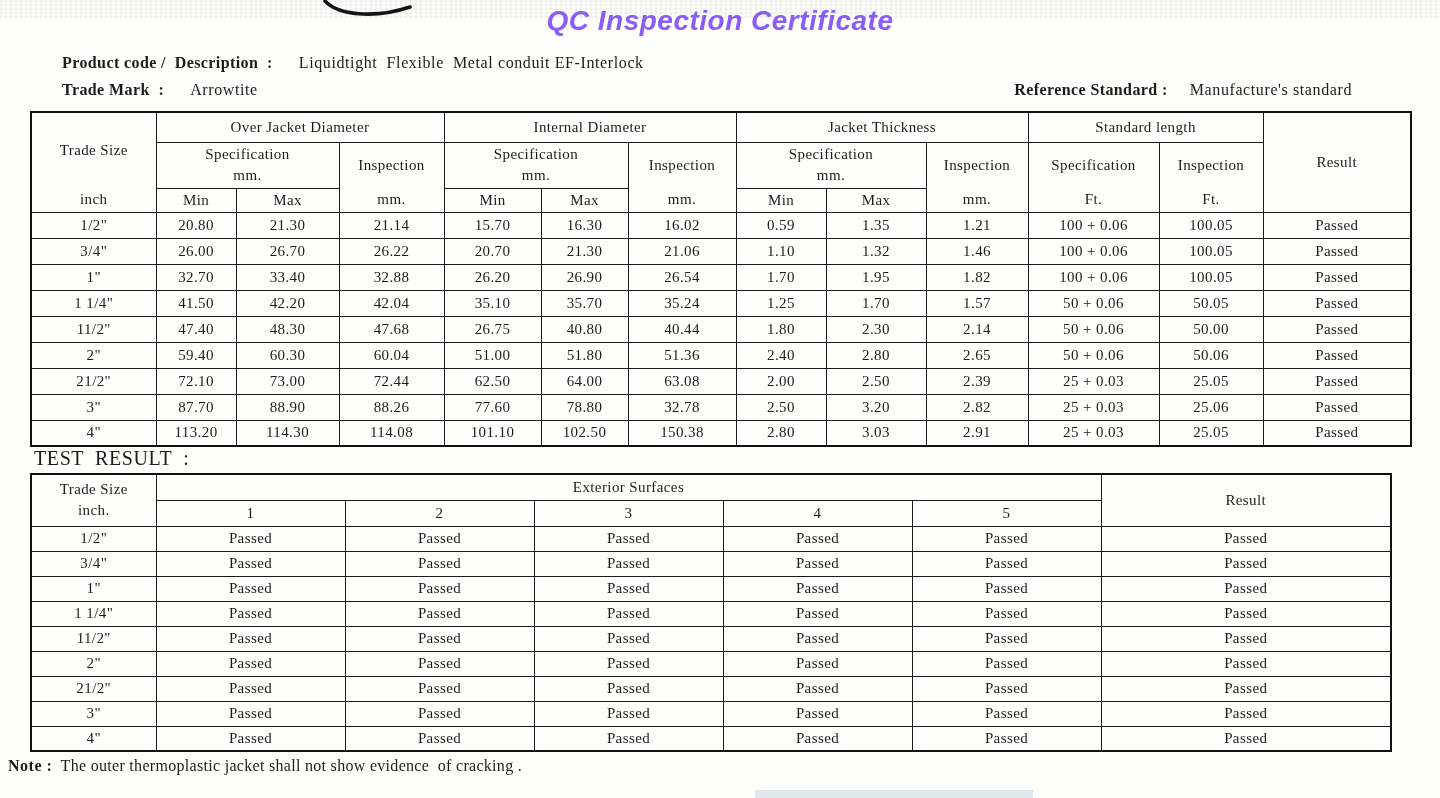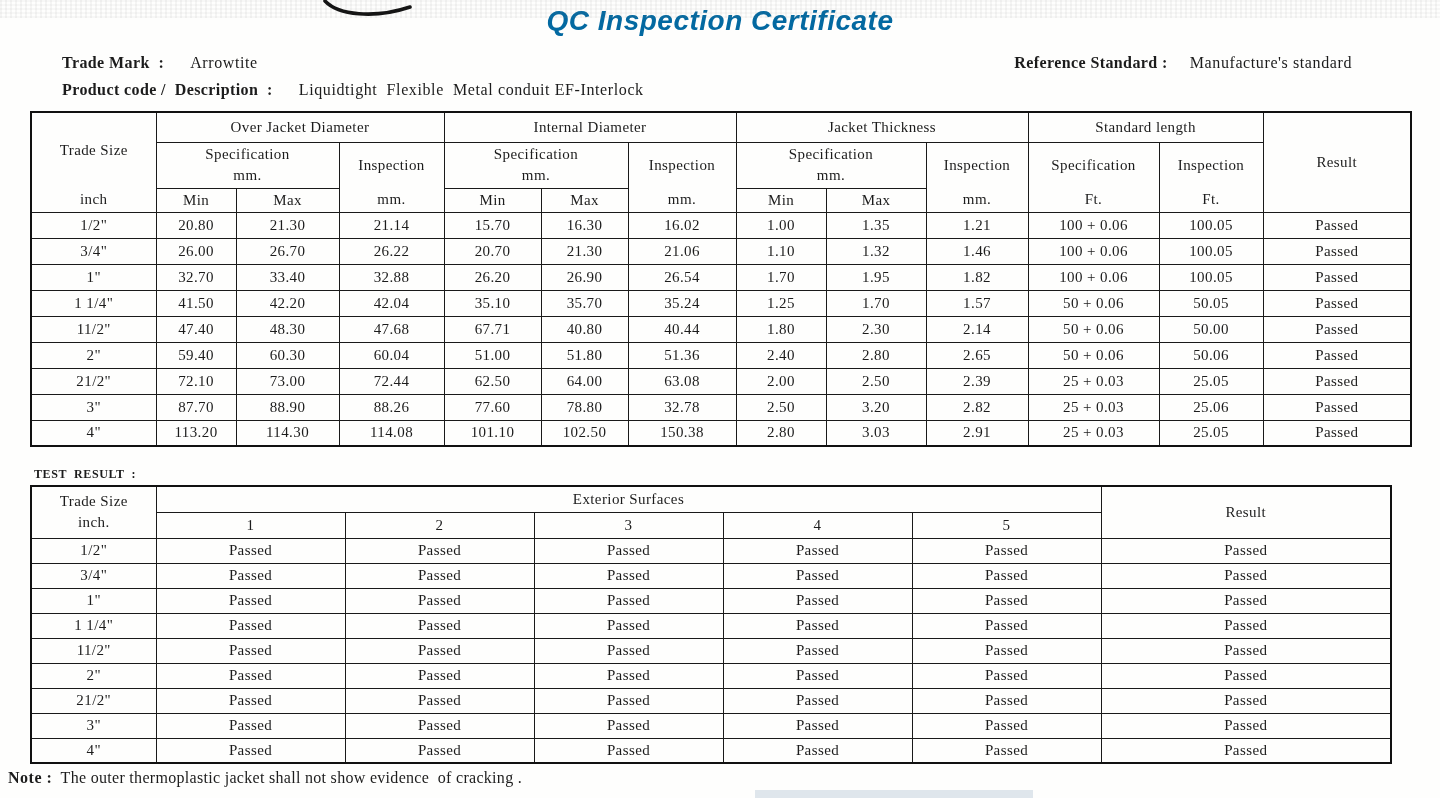--- a/index.html
+++ b/index.html
@@ -9,21 +9,21 @@
 
   
   .scan-strip { position:absolute; top:0; left:0; width:1440px; height:18px;
     background:
       repeating-linear-gradient(90deg, rgba(120,120,120,0.07) 0 2px, rgba(0,0,0,0) 2px 5px),
       repeating-linear-gradient(0deg, rgba(120,120,120,0.05) 0 2px, rgba(0,0,0,0) 2px 4px); }
   .scan-curve { position:absolute; top:0; left:322px; width:92px; height:20px; }
   .scan-blue-bar { position:absolute; top:790px; left:755px; width:278px; height:8px; background:#dfe6ec; }
 
   .title { text-align:center; padding-top:5px; font-family:"Liberation Sans", sans-serif;
-    font-size:28px; font-weight:bold; font-style:italic; letter-spacing:0.5px; color:#0369a1; }
+    font-size:28px; font-weight:bold; font-style:italic; letter-spacing:0.5px; color:#8b5cf6; }
 
   .meta { margin:12px 0 0 62px; font-size:16px; }
   .meta-row { height:27px; display:flex; align-items:center; }
   .meta-label { font-weight:bold; letter-spacing:0.4px; white-space:pre-wrap; }
   .meta-value { margin-left:26px; letter-spacing:0.6px; white-space:pre-wrap; }
   .meta-right { margin-left:auto; margin-right:88px; display:flex; align-items:center; }
 
   table { border-collapse:collapse; table-layout:fixed; }
   td, th { border:1.6px solid #1a1a1a; font-weight:normal; text-align:center;
     font-size:15px; letter-spacing:0.4px; padding:0; overflow:hidden; }
@@ -31,21 +31,21 @@
   .dim-table .h1 td { height:30px; }
   .dim-table .h2 td { height:46px; }
   .dim-table .h3 td { height:24px;margin-top:6px; }
   .dim-table tbody td { height:26px; }
 
   .vstack { display:flex; flex-direction:column; height:100%; }
   .vstack .grow { flex:1 1 auto; display:flex; align-items:center; justify-content:center; }
   .vstack .foot { height:24px; display:flex; align-items:center; justify-content:center;text-align:center; }
   .twoline { line-height:21px; }
 
-  .tr-heading { margin:20px 0 3px 34px; font-size:12px; font-weight:bold;
+  .tr-heading { margin:0 0 3px 34px; font-size:20px; font-weight:normal;
     letter-spacing:0.6px; white-space:pre-wrap; }
   .test-table { width:1360px; margin:0 0 0 30px; border:2.5px solid #111; }
   .test-table .h1 td { height:26px; }
   .test-table .h2 td { height:26px; }
   .test-table tbody td { height:25px; }
 
   .note { margin:5px 0 0 8px; font-size:16px; }
   .note b { letter-spacing:0.5px; }
   .note span { white-space:pre-wrap; letter-spacing:0.3px; }
 </style>
@@ -56,31 +56,31 @@
 
   <div class="scan-strip"></div>
   <svg class="scan-curve" viewBox="0 0 92 20">
     <path d="M3,1 C16,15 52,19 88,7" fill="none" stroke="#151515" stroke-width="3.6" stroke-linecap="round"></path>
   </svg>
   <div class="scan-blue-bar"></div>
 
   <div class="title">QC Inspection Certificate</div>
 
   <div class="meta">
+    <div class="meta-row">
+      <span class="meta-label">Product code /  Description  :</span>
+      <span class="meta-value">Liquidtight  Flexible  Metal conduit EF-Interlock</span>
+    </div>
     <div class="meta-row">
       <span class="meta-label">Trade Mark  :</span>
       <span class="meta-value">Arrowtite</span>
       <span class="meta-right">
         <span class="meta-label">Reference Standard :</span>
         <span class="meta-value" style="margin-left:22px;">Manufacture's standard</span>
       </span>
-    </div>
-    <div class="meta-row">
-      <span class="meta-label">Product code /  Description  :</span>
-      <span class="meta-value">Liquidtight  Flexible  Metal conduit EF-Interlock</span>
     </div>
   </div>
 
   <table class="dim-table">
     <colgroup>
       <col style="width:125px">
         <col style="width:80px">
         <col style="width:103px">
         <col style="width:105px">
       <col style="width:97px">
@@ -159,21 +159,21 @@
     </thead>
     <tbody>
         <tr>
           <td>1/2"</td>
           <td>20.80</td>
           <td>21.30</td>
           <td>21.14</td>
           <td>15.70</td>
           <td>16.30</td>
           <td>16.02</td>
-          <td>1.00</td>
+          <td>0.59</td>
           <td>1.35</td>
           <td>1.21</td>
           <td>100 + 0.06</td>
           <td>100.05</td>
           <td>Passed</td>
         </tr>
         <tr>
           <td>3/4"</td>
           <td>26.00</td>
           <td>26.70</td>
@@ -216,21 +216,21 @@
           <td>1.57</td>
           <td>50 + 0.06</td>
           <td>50.05</td>
           <td>Passed</td>
         </tr>
         <tr>
           <td>11/2"</td>
           <td>47.40</td>
           <td>48.30</td>
           <td>47.68</td>
-          <td>67.71</td>
+          <td>26.75</td>
           <td>40.80</td>
           <td>40.44</td>
           <td>1.80</td>
           <td>2.30</td>
           <td>2.14</td>
           <td>50 + 0.06</td>
           <td>50.00</td>
           <td>Passed</td>
         </tr>
         <tr>

